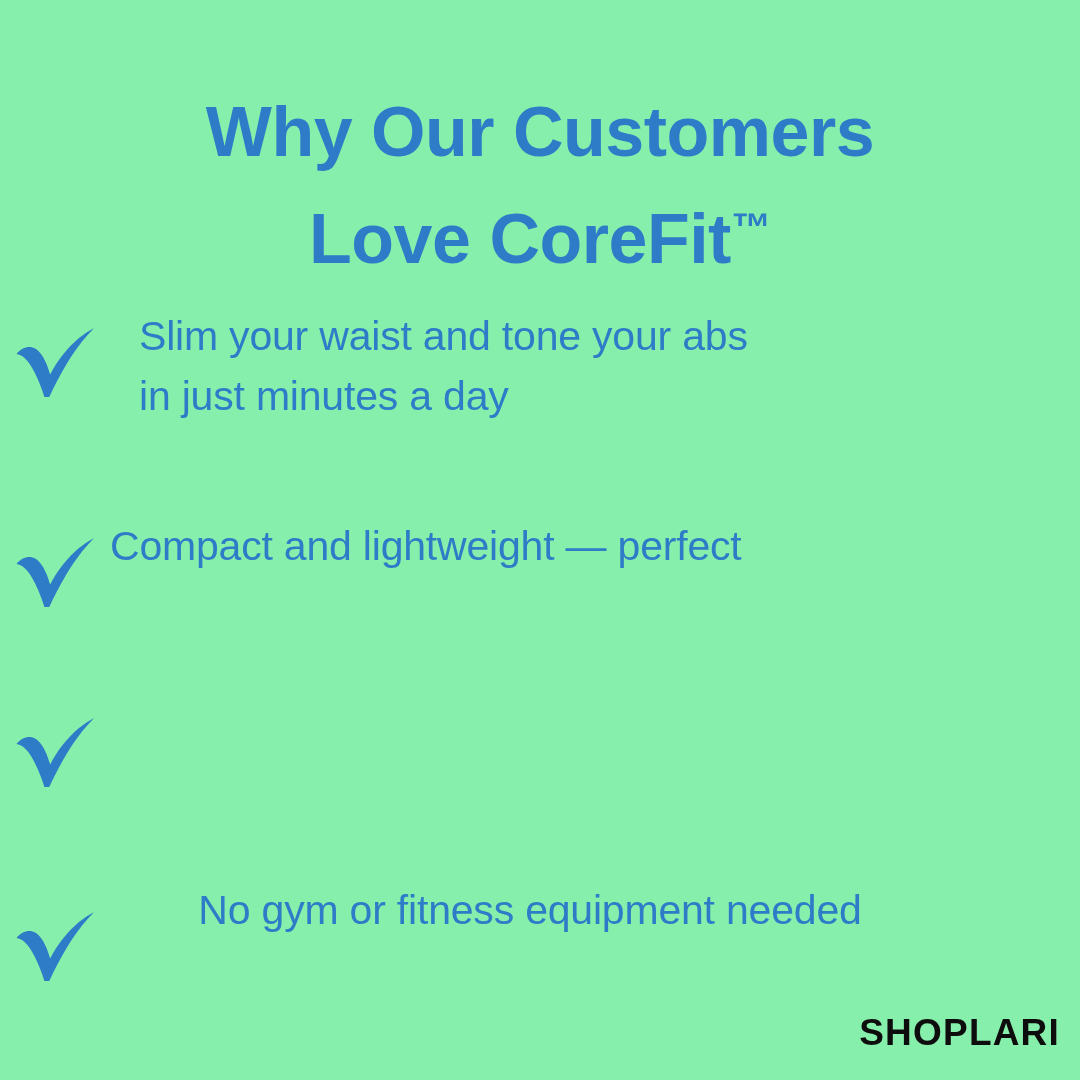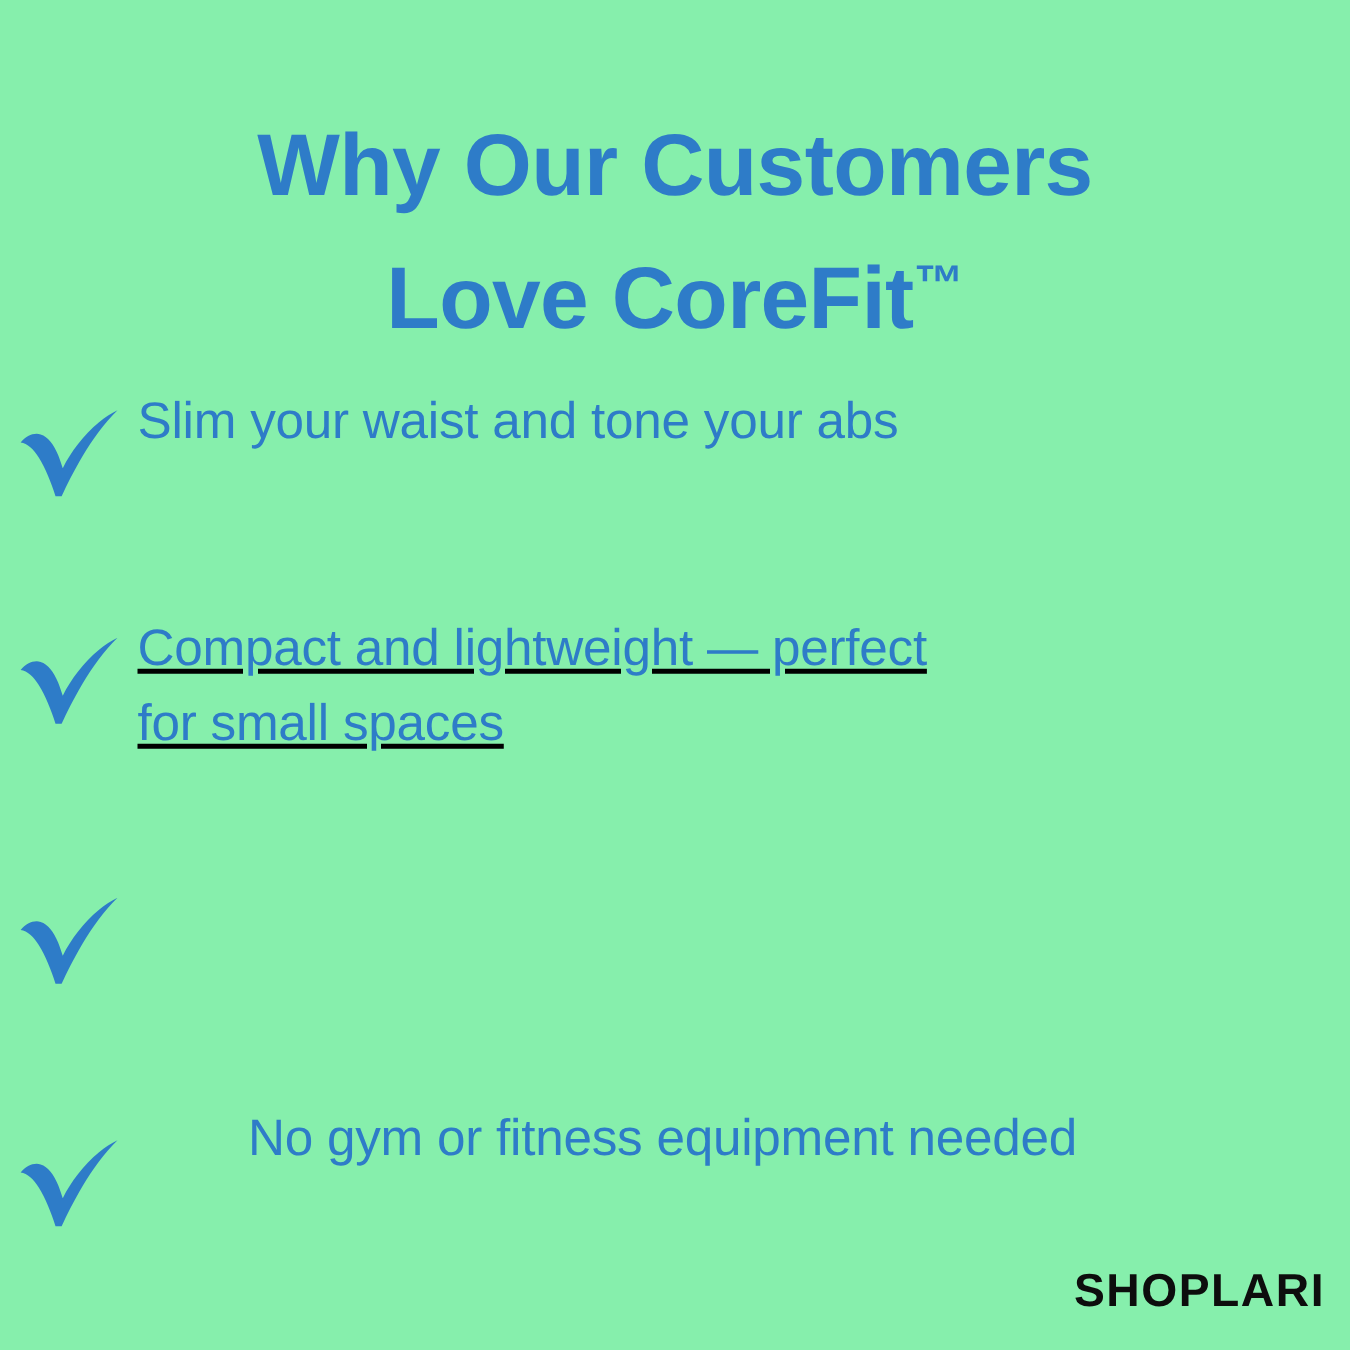--- a/index.html
+++ b/index.html
@@ -47,22 +47,22 @@
     left: 0;
     top: 300px;
     width: 1080px;
   }
   .benefit-row {
     position: relative;
     display: flex;
     align-items: flex-start;
     min-height: 96px;
   }
-  .benefit-row.b1 { margin-top: 0px; }
-  .benefit-row.b2 { margin-top: 84px; text-decoration: underline; }
+  .benefit-row.b1 { margin-top: 0px; gap: 29px; }
+  .benefit-row.b2 { margin-top: 84px; }
   .benefit-row.b3 { margin-top: 82px; }
   .benefit-row.b4 { margin-top: 86px; text-align: center; }
 
   .check-wrap {
     flex: 0 0 auto;
     width: 110px;
     display: flex;
     justify-content: center;
     align-items: flex-start;
     padding-top: 24px;
@@ -115,32 +115,32 @@
   <div class="benefits">
 
     <div class="benefit-row b1">
       <span class="check-wrap">
         <svg class="check-icon" viewBox="0 0 84 74" aria-hidden="true">
           <path d="M3.5 30.0 C8.0 24.5 14.0 22.0 19.5 23.5 C25.5 25.2 30.0 31.5 33.5 40.0 C35.0 43.8 36.2 47.5 37.2 50.5 C44.0 37.0 54.0 24.0 66.0 14.0 C71.0 9.9 76.0 6.6 81.0 4.2 C70.5 14.5 61.0 27.5 53.0 41.0 C46.0 52.8 40.5 64.0 36.3 73.0 C34.6 73.0 33.0 73.0 31.4 73.0 C28.0 62.0 23.5 51.0 18.0 42.0 C13.8 35.2 9.0 30.8 3.5 30.0 Z" fill="#2E7CC8"></path>
         </svg>
       </span>
       <div class="benefit-text">
         <span class="t-line">Slim your waist and tone your abs</span>
+        <span class="t-line">in just minutes a day</span>
       </div>
     </div>
 
     <div class="benefit-row b2">
       <span class="check-wrap">
         <svg class="check-icon" viewBox="0 0 84 74" aria-hidden="true">
           <path d="M3.5 30.0 C8.0 24.5 14.0 22.0 19.5 23.5 C25.5 25.2 30.0 31.5 33.5 40.0 C35.0 43.8 36.2 47.5 37.2 50.5 C44.0 37.0 54.0 24.0 66.0 14.0 C71.0 9.9 76.0 6.6 81.0 4.2 C70.5 14.5 61.0 27.5 53.0 41.0 C46.0 52.8 40.5 64.0 36.3 73.0 C34.6 73.0 33.0 73.0 31.4 73.0 C28.0 62.0 23.5 51.0 18.0 42.0 C13.8 35.2 9.0 30.8 3.5 30.0 Z" fill="#2E7CC8"></path>
         </svg>
       </span>
       <div class="benefit-text">
         <span class="t-line">Compact and lightweight — perfect</span>
-        <span class="t-line">for small spaces</span>
       </div>
     </div>
 
     <div class="benefit-row b3">
       <span class="check-wrap">
         <svg class="check-icon" viewBox="0 0 84 74" aria-hidden="true">
           <path d="M3.5 30.0 C8.0 24.5 14.0 22.0 19.5 23.5 C25.5 25.2 30.0 31.5 33.5 40.0 C35.0 43.8 36.2 47.5 37.2 50.5 C44.0 37.0 54.0 24.0 66.0 14.0 C71.0 9.9 76.0 6.6 81.0 4.2 C70.5 14.5 61.0 27.5 53.0 41.0 C46.0 52.8 40.5 64.0 36.3 73.0 C34.6 73.0 33.0 73.0 31.4 73.0 C28.0 62.0 23.5 51.0 18.0 42.0 C13.8 35.2 9.0 30.8 3.5 30.0 Z" fill="#2E7CC8"></path>
         </svg>
       </span>
       <div class="benefit-text">

